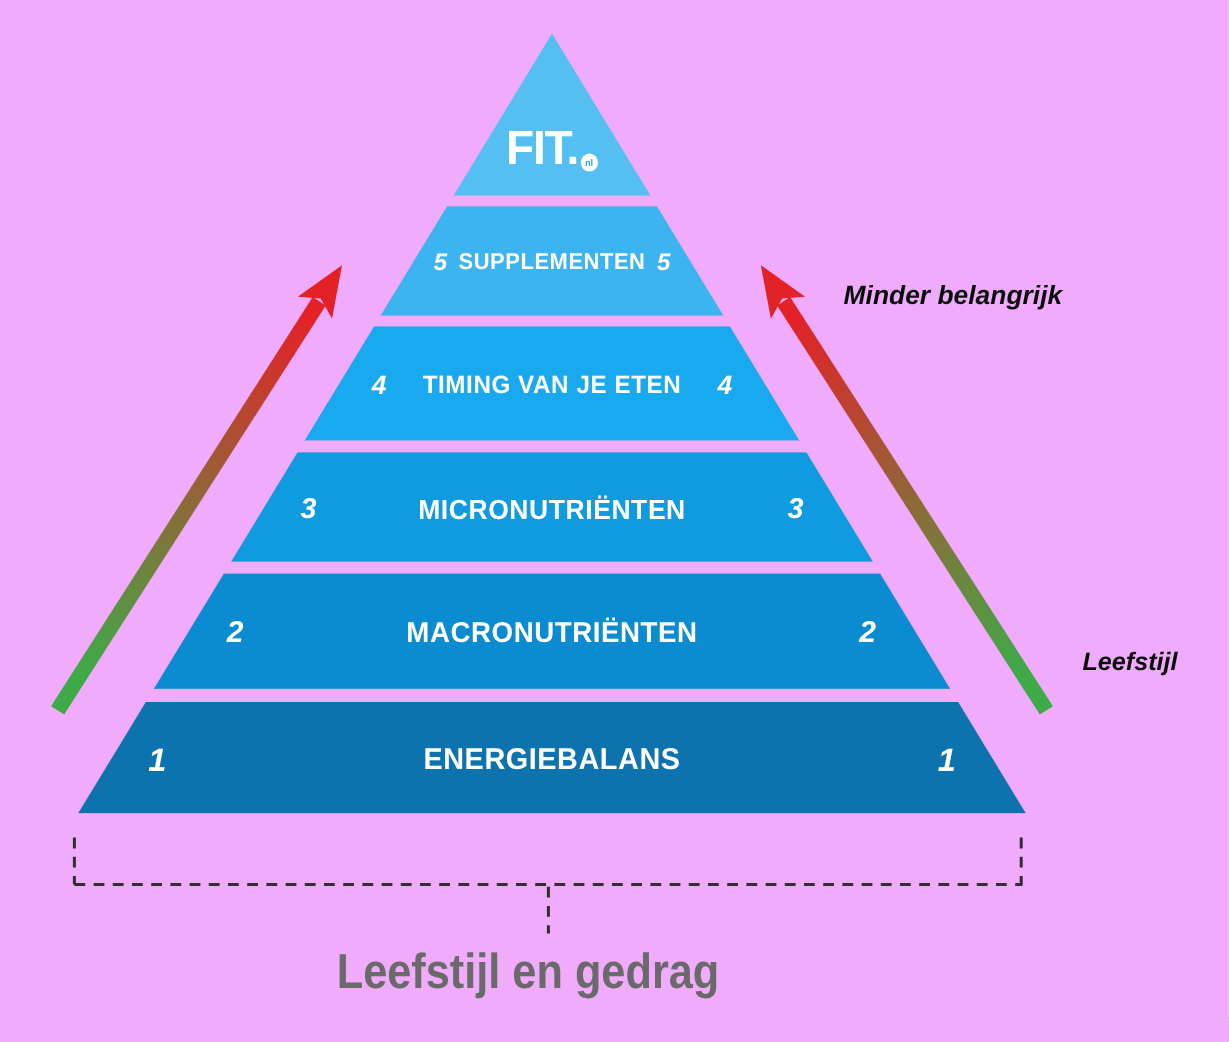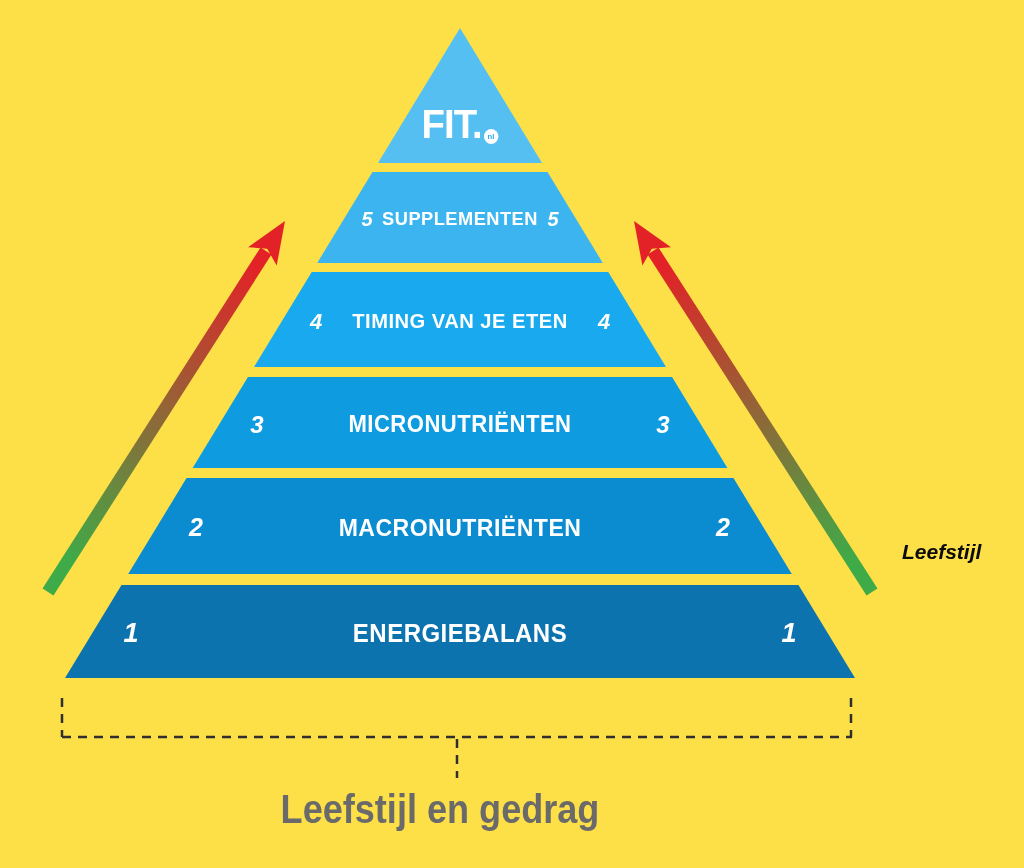--- a/index.html
+++ b/index.html
@@ -1,19 +1,19 @@
 <!DOCTYPE html>
 <html><head>
 <meta charset="utf-8">
 <style>
   html,body{margin:0;padding:0;background:#ffffff;}
   .stage{
     position:relative;
     width:1024px;height:868px;
-    background:#fde047;
+    background:#f0abfc;
     font-family:"Liberation Sans", sans-serif;
     overflow:hidden;
   }
   .overlay{position:absolute;left:0;top:0;width:1024px;height:868px;z-index:1;pointer-events:none;}
 
   
   .pyramid{
     position:absolute;left:65px;top:28px;width:790px;height:650px;z-index:2;
     clip-path:polygon(50% 0, 100% 100%, 0 100%);
   }
@@ -132,16 +132,17 @@
     </div>
 
     <div class="band b1">
       <span class="num" style="left:51px">1</span>
       <span class="band-label">ENERGIEBALANS</span>
       <span class="num" style="left:709px">1</span>
     </div>
 
   </div>
 
+  <div class="ann ann-minder">Minder belangrijk</div>
   <div class="ann ann-belangrijk">Leefstijl</div>
   <div class="base-label">Leefstijl en gedrag</div>
 
 </div>
 
 </body></html>

